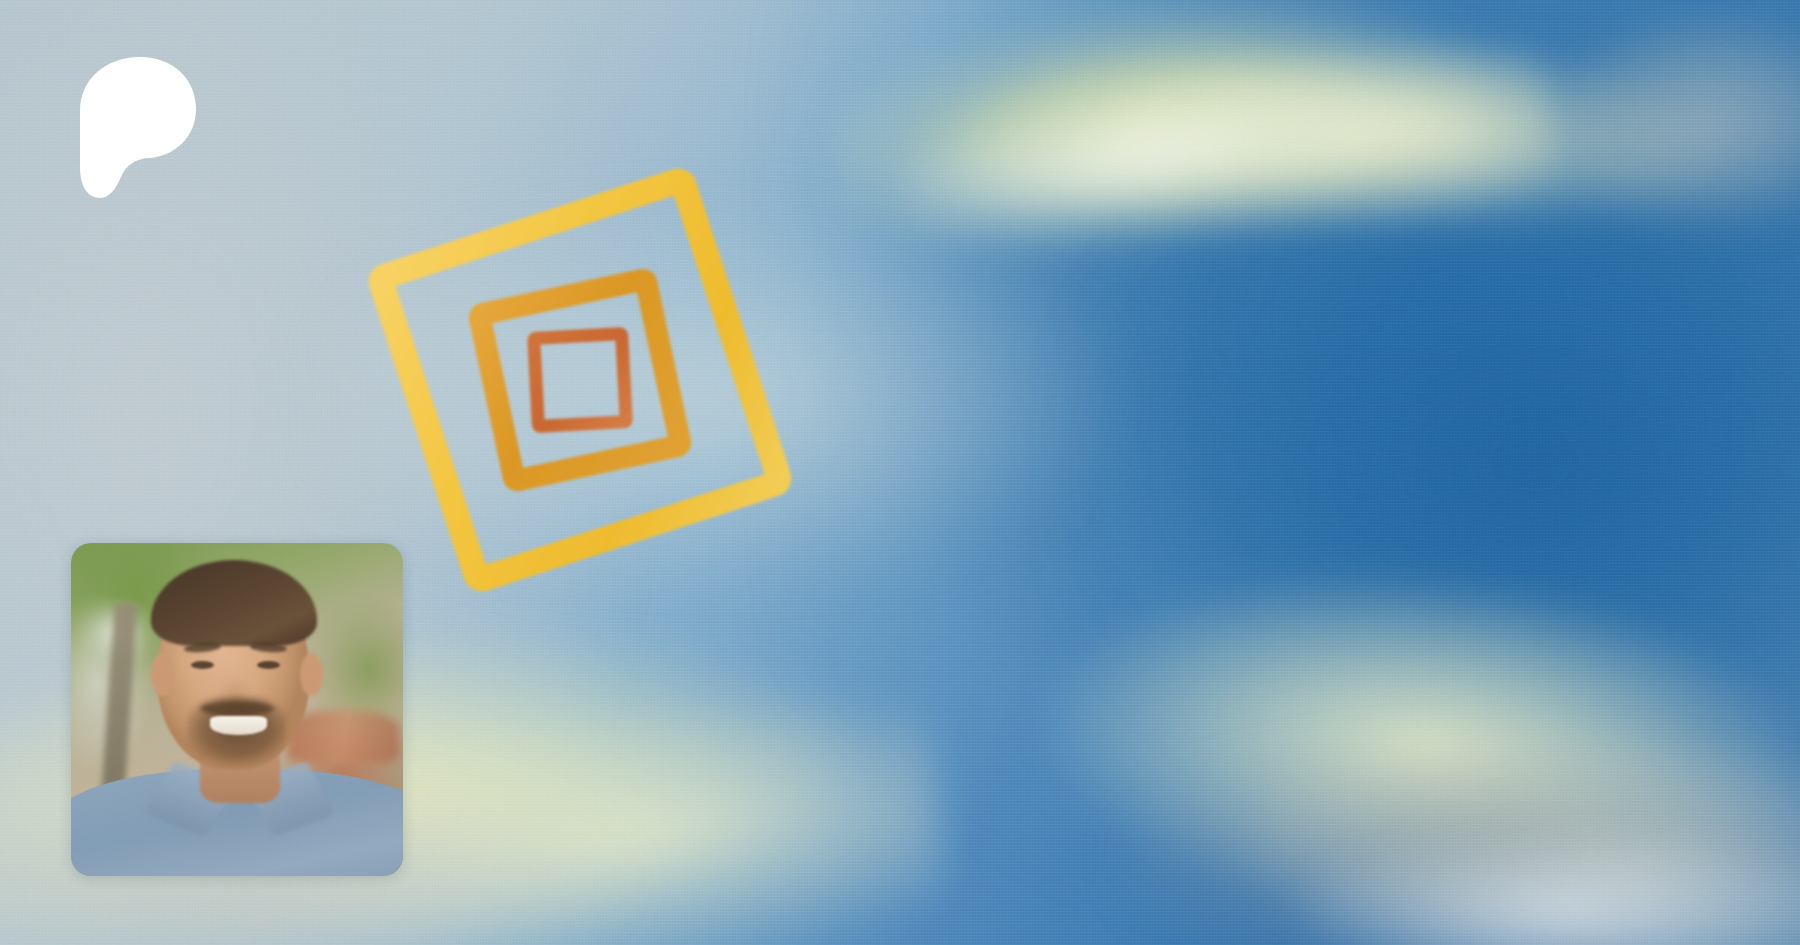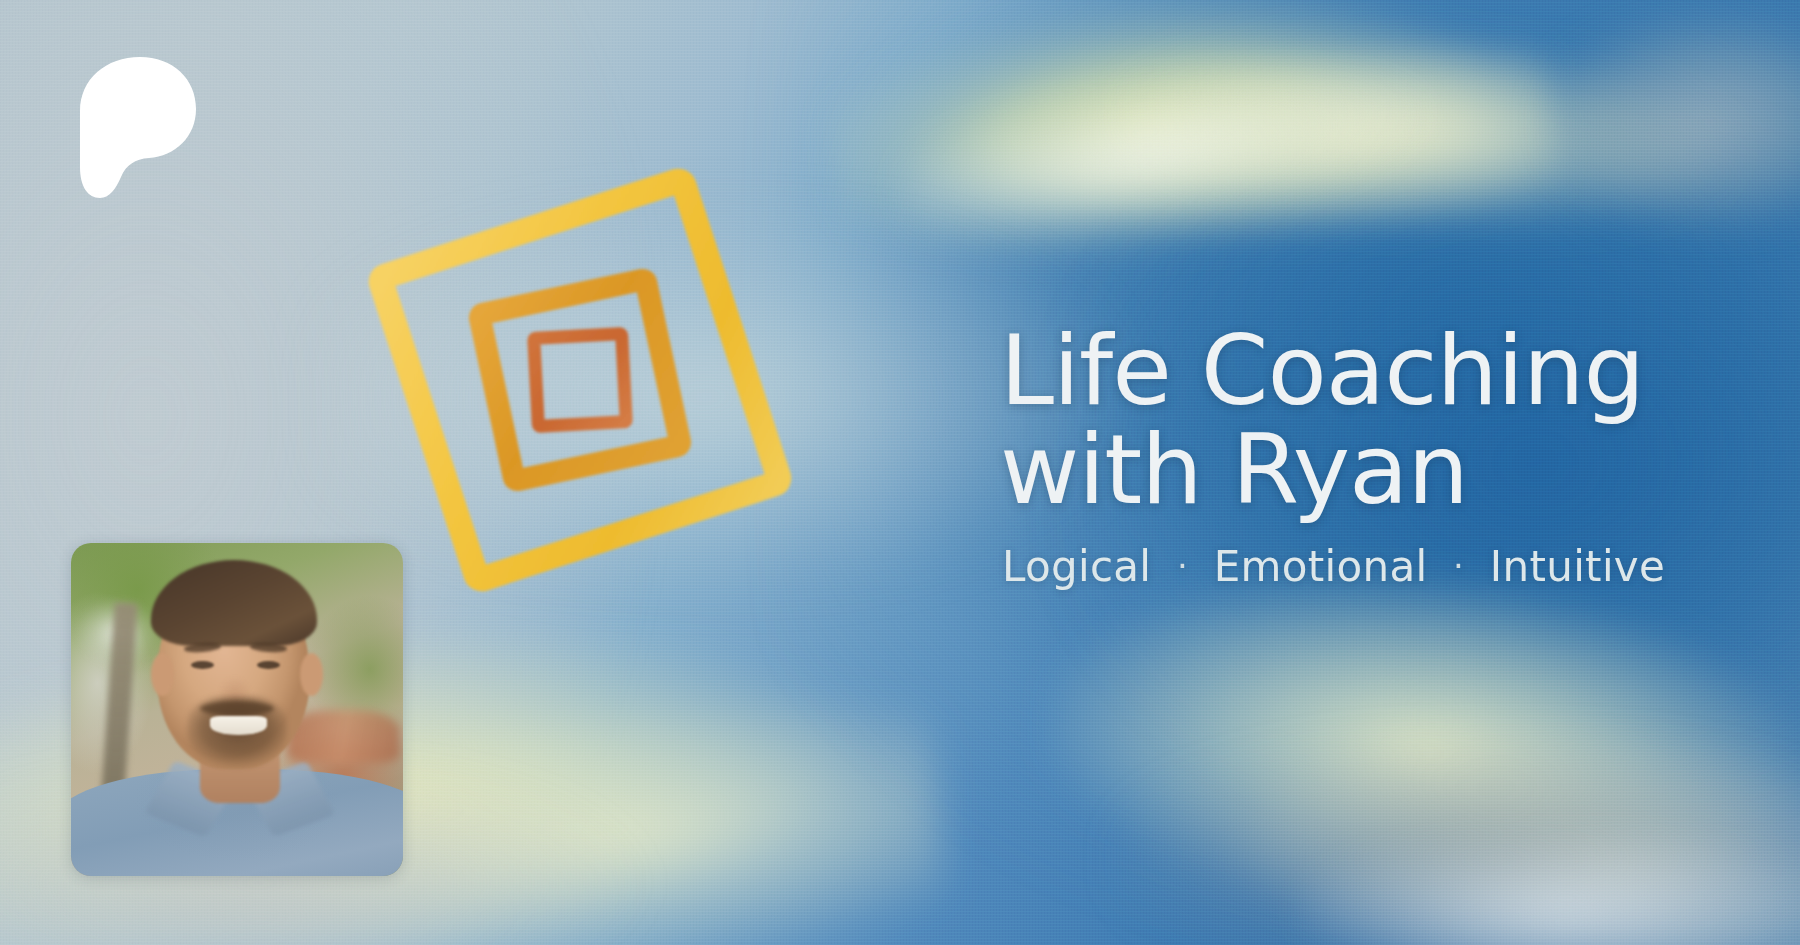--- a/index.html
+++ b/index.html
@@ -526,31 +526,20 @@
 
         <rect x="76" y="76" width="318" height="318" rx="6" fill="none" stroke="url(#gOuter)" stroke-width="25" transform="rotate(-18 235 235)"></rect>
 
         <rect x="150" y="150" width="170" height="170" rx="4" fill="none" stroke="url(#gMid)" stroke-width="22" transform="rotate(-12 235 235)"></rect>
 
         <rect x="191" y="191" width="88" height="88" rx="2" fill="none" stroke="url(#gInner)" stroke-width="13" transform="rotate(-3 235 235)"></rect>
       </g>
     </svg>
   </div>
 
-  <div class="headline-block">
-    <h1 class="headline">Life Coaching</h1>
-    <h1 class="headline headline-line2">with Ryan</h1>
-    <div class="tagline">
-      <span>Logical</span>
-      <span class="sep">·</span>
-      <span>Emotional</span>
-      <span class="sep">·</span>
-      <span>Intuitive</span>
-    </div>
-  </div>
 
   <div class="avatar">
     <div class="avatar-photo"></div>
     <div class="avatar-frond"></div>
     <div class="avatar-trunk"></div>
     <div class="avatar-roof"></div>
     <div class="avatar-shirt"></div>
     <div class="avatar-collarL"></div>
     <div class="avatar-collarR"></div>
     <div class="avatar-neck"></div>

